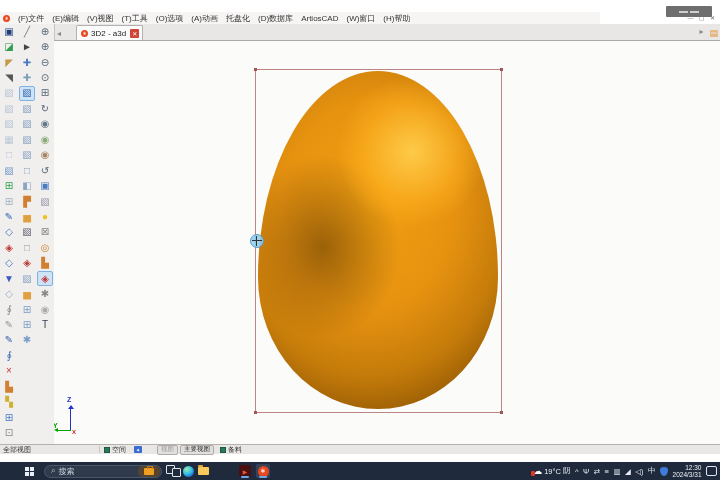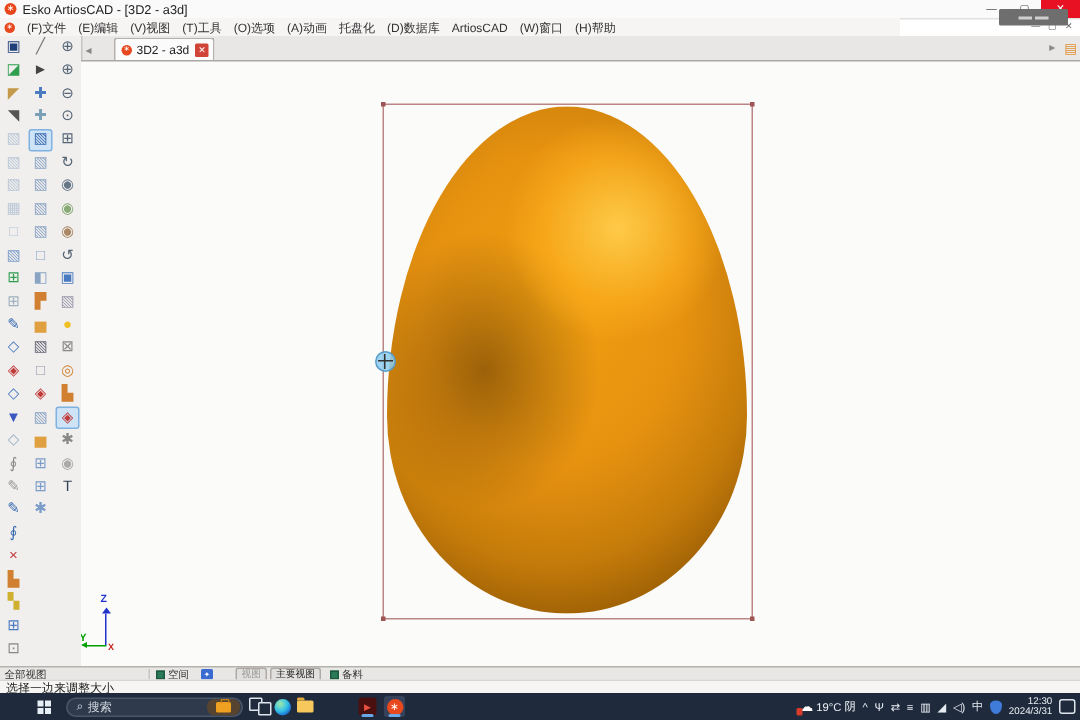--- a/index.html
+++ b/index.html
@@ -104,29 +104,20 @@
   .wx .badge{position:absolute;left:-2px;bottom:0px;width:4px;height:5px;background:#d83b2a;border-radius:1px;}
   .tray-ic{color:#e6ebf2;font-size:7.5px;}
   .clock{color:#eef2f7;font-size:6.5px;line-height:7px;text-align:right;}
   .chat-ic{width:9px;height:8px;border:1px solid #dfe6ee;border-radius:2px;}
 </style>
 </head>
 <body>
 
 <div class="screen">
 
-  <div class="titlebar">
-    <div class="app-logo">∗</div>
-    <div class="title-text">Esko ArtiosCAD - [3D2 - a3d]</div>
-    <div class="win-controls">
-      <div class="win-btn">—</div>
-      <div class="win-btn">▢</div>
-      <div class="win-btn close">✕</div>
-    </div>
-  </div>
   <div class="tooltip">
       <i></i>
       <i></i>
     </div>
 
   <div class="menubar">
     <div class="app-logo">∗</div>
     <div class="menu-items" id="menu-items">
         <span class="menu-item">(F)文件</span>
         <span class="menu-item">(E)编辑</span>
@@ -406,23 +397,20 @@
     <div class="seg" style="left:157px">
       <span class="sbtn disabled">视图</span>
       <span class="sbtn">主要视图</span>
     </div>
     <div class="seg" style="left:220px">
       <span class="led"></span>
       <span>备料</span>
     </div>
   </div>
 
-  <div class="prompt">
-    <span class="prompt-text">选择一边来调整大小</span>
-  </div>
 
   <div class="taskbar">
     <div class="tb-ic" style="left:22px">
       <div class="win-logo">
           <i></i>
           <i></i>
           <i></i>
           <i></i>
         </div>
     </div>

